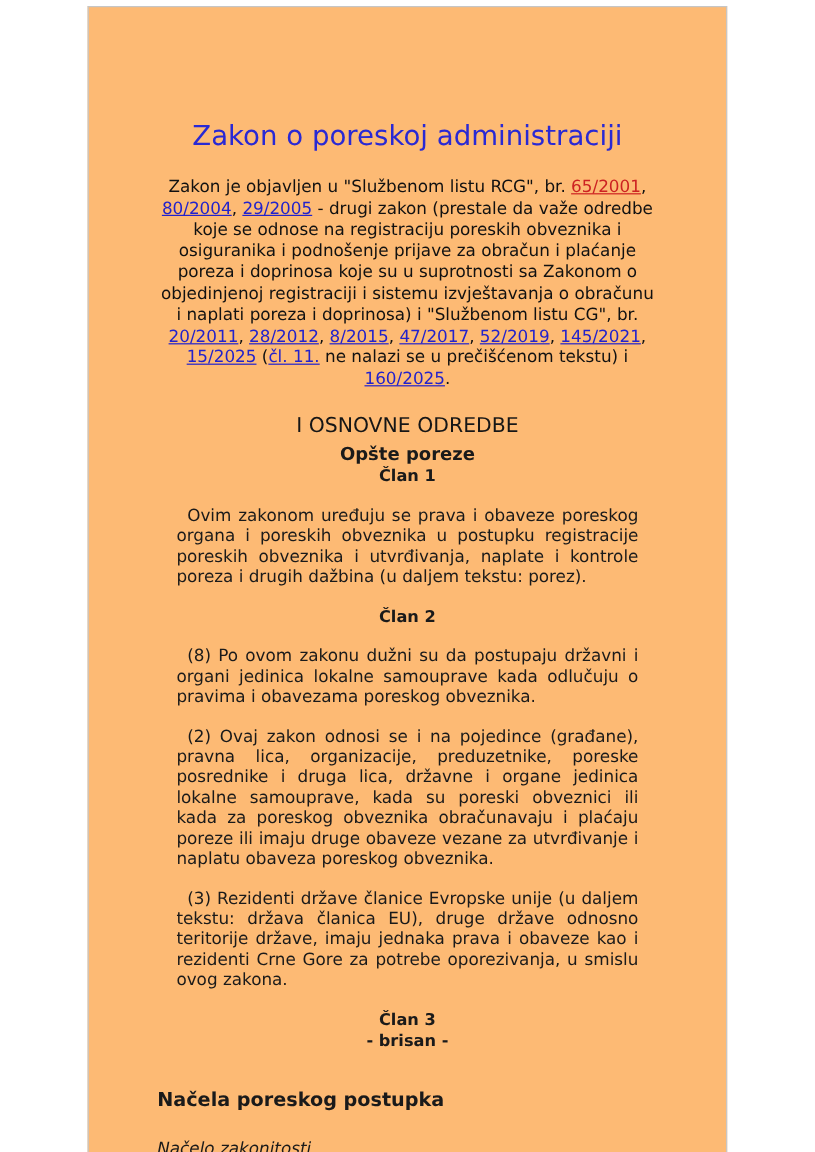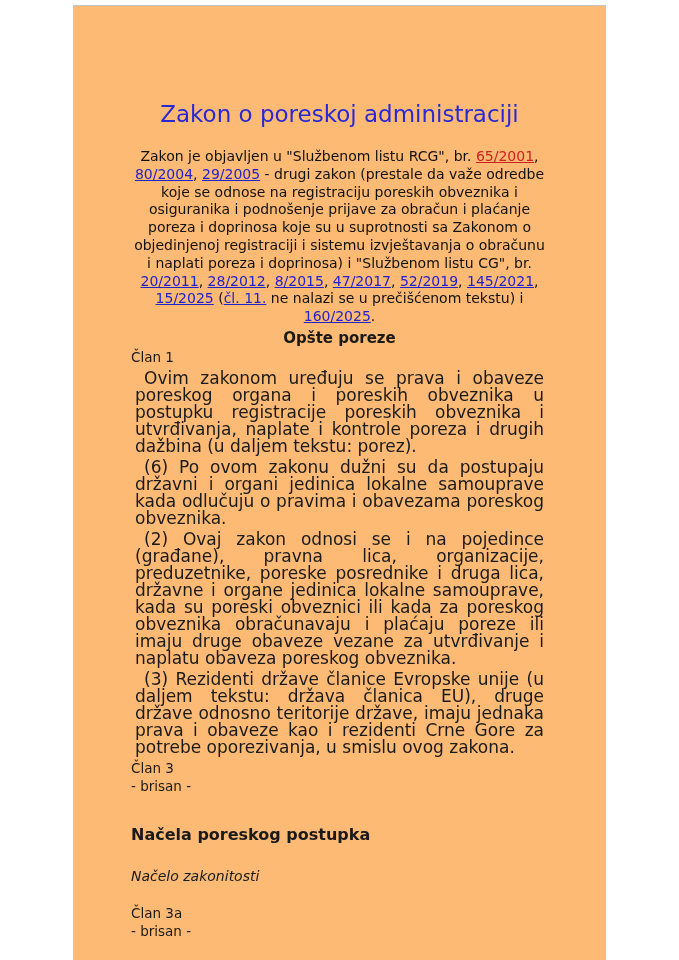--- a/index.html
+++ b/index.html
@@ -54,30 +54,30 @@
   }
   .h-sub {
     margin: 3px 0 0 0;
     text-align: center;
     font-size: 15px;
     line-height: 19px;
     font-weight: 700;
   }
   .clan {
     margin: 1px 0 0 0;
-    text-align: left;
+    text-align: center;
     font-size: 13.5px;
     line-height: 17px;
-    font-weight: 400;
+    font-weight: 700;
   }
   .para {
-    margin: 4px;
+    margin: 16px;
     text-align: justify;
     text-indent: 9px;
-    font-size: 17px;
+    font-size: 14px;
     line-height: 17px;
   }
   .h-nacela {
     margin: 30px 0 0 0;
     text-align: left;
     font-size: 16px;
     line-height: 20px;
     font-weight: 700;
   }
   .nacelo {
@@ -92,26 +92,28 @@
 </head>
 <body>
 
 <div class="page">
   <div class="content">
 
     <div class="title">Zakon o poreskoj administraciji</div>
 
     <p class="intro"><span>Zakon je objavljen u "Službenom listu RCG", br. </span><a href="#" class="ref ref-red">65/2001</a><span>, </span><a href="#" class="ref">80/2004</a><span>, </span><a href="#" class="ref">29/2005</a><span> - drugi zakon (prestale da važe odredbe koje se odnose na registraciju poreskih obveznika i osiguranika i podnošenje prijave za obračun i plaćanje poreza i doprinosa koje su u suprotnosti sa Zakonom o objedinjenoj registraciji i sistemu izvještavanja o obračunu i naplati poreza i doprinosa) i "Službenom listu CG", br. </span><a href="#" class="ref">20/2011</a><span>, </span><a href="#" class="ref">28/2012</a><span>, </span><a href="#" class="ref">8/2015</a><span>, </span><a href="#" class="ref">47/2017</a><span>, </span><a href="#" class="ref">52/2019</a><span>, </span><a href="#" class="ref">145/2021</a><span>, </span><a href="#" class="ref">15/2025</a><span> (</span><a href="#" class="ref">čl. 11.</a><span> ne nalazi se u prečišćenom tekstu) i </span><a href="#" class="ref">160/2025</a><span>.</span></p>
 
+    <div class="h-section">I OSNOVNE ODREDBE</div>
     <div class="h-sub">Opšte poreze</div>
 
     <div class="clan">Član 1</div>
     <p class="para">Ovim zakonom uređuju se prava i obaveze poreskog organa i poreskih obveznika u postupku registracije poreskih obveznika i utvrđivanja, naplate i kontrole poreza i drugih dažbina (u daljem tekstu: porez).</p>
 
-    <p class="para">(6) Po ovom zakonu dužni su da postupaju državni i organi jedinica lokalne samouprave kada odlučuju o pravima i obavezama poreskog obveznika.</p>
+    <div class="clan">Član 2</div>
+    <p class="para">(8) Po ovom zakonu dužni su da postupaju državni i organi jedinica lokalne samouprave kada odlučuju o pravima i obavezama poreskog obveznika.</p>
     <p class="para">(2) Ovaj zakon odnosi se i na pojedince (građane), pravna lica, organizacije, preduzetnike, poreske posrednike i druga lica, državne i organe jedinica lokalne samouprave, kada su poreski obveznici ili kada za poreskog obveznika obračunavaju i plaćaju poreze ili imaju druge obaveze vezane za utvrđivanje i naplatu obaveza poreskog obveznika.</p>
     <p class="para">(3) Rezidenti države članice Evropske unije (u daljem tekstu: država članica EU), druge države odnosno teritorije države, imaju jednaka prava i obaveze kao i rezidenti Crne Gore za potrebe oporezivanja, u smislu ovog zakona.</p>
 
     <div class="clan">Član 3</div>
     <div class="clan">- brisan -</div>
 
     <div class="h-nacela">Načela poreskog postupka</div>
 
     <div class="nacelo">Načelo zakonitosti</div>
 

